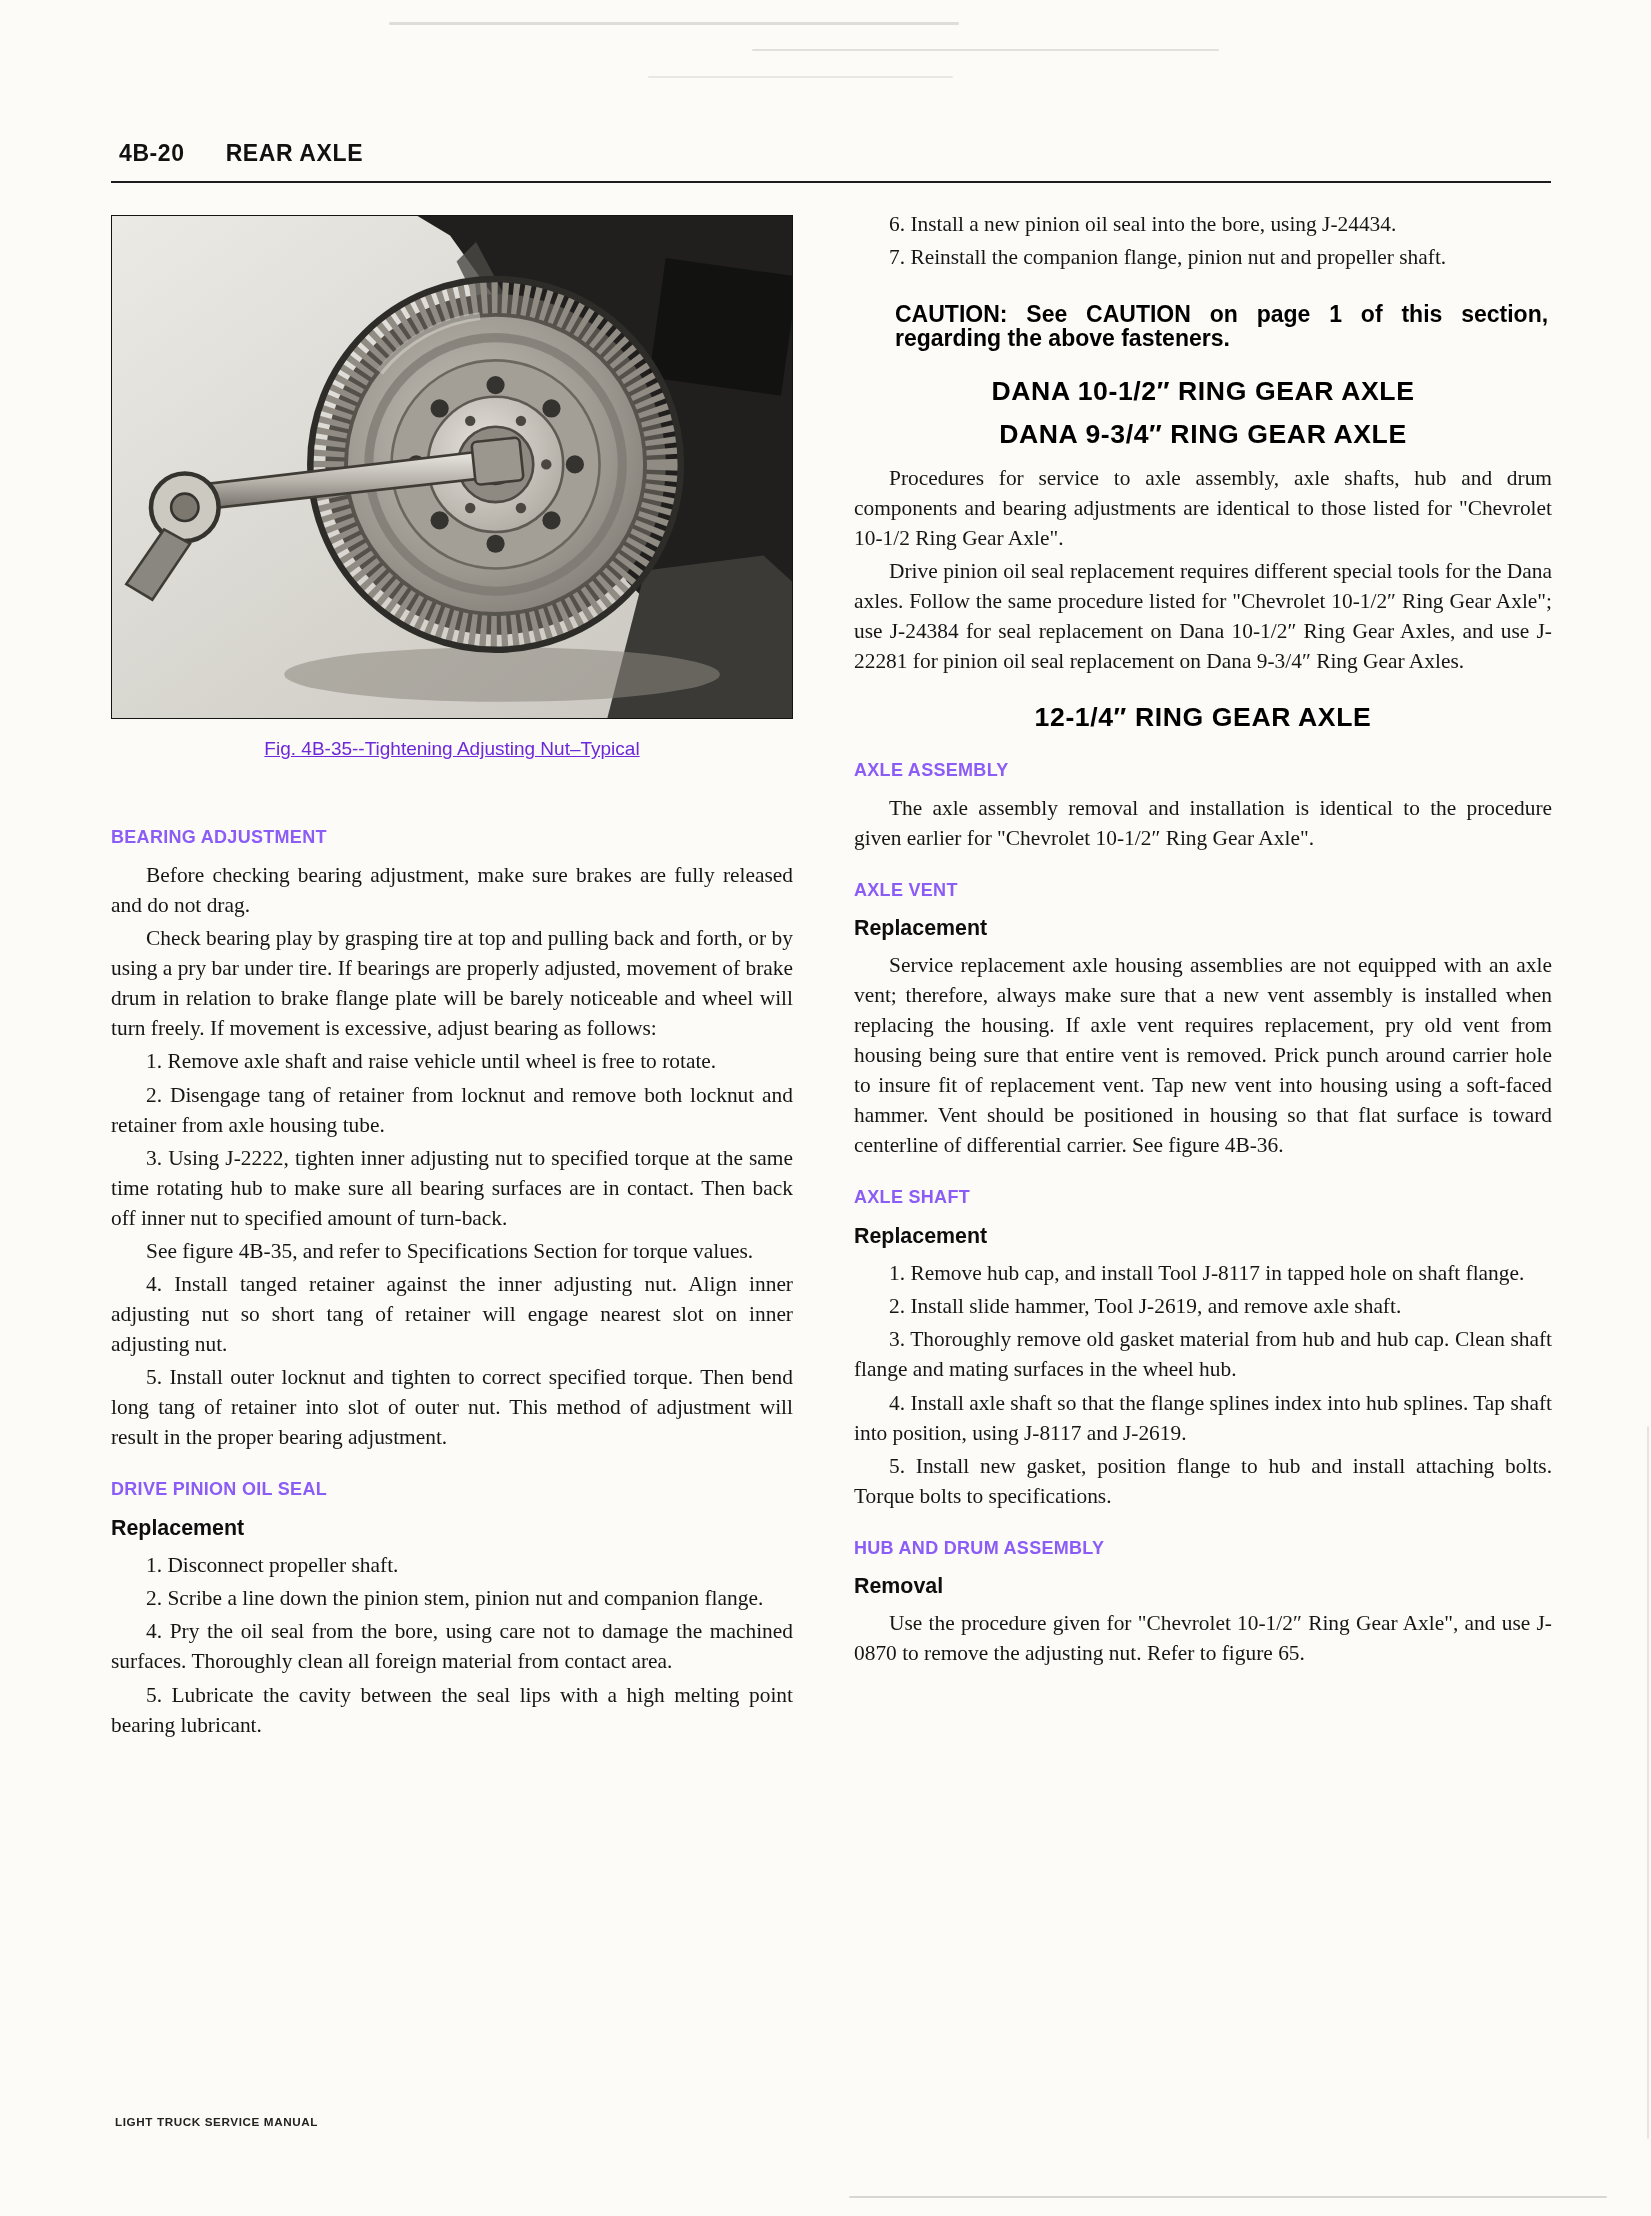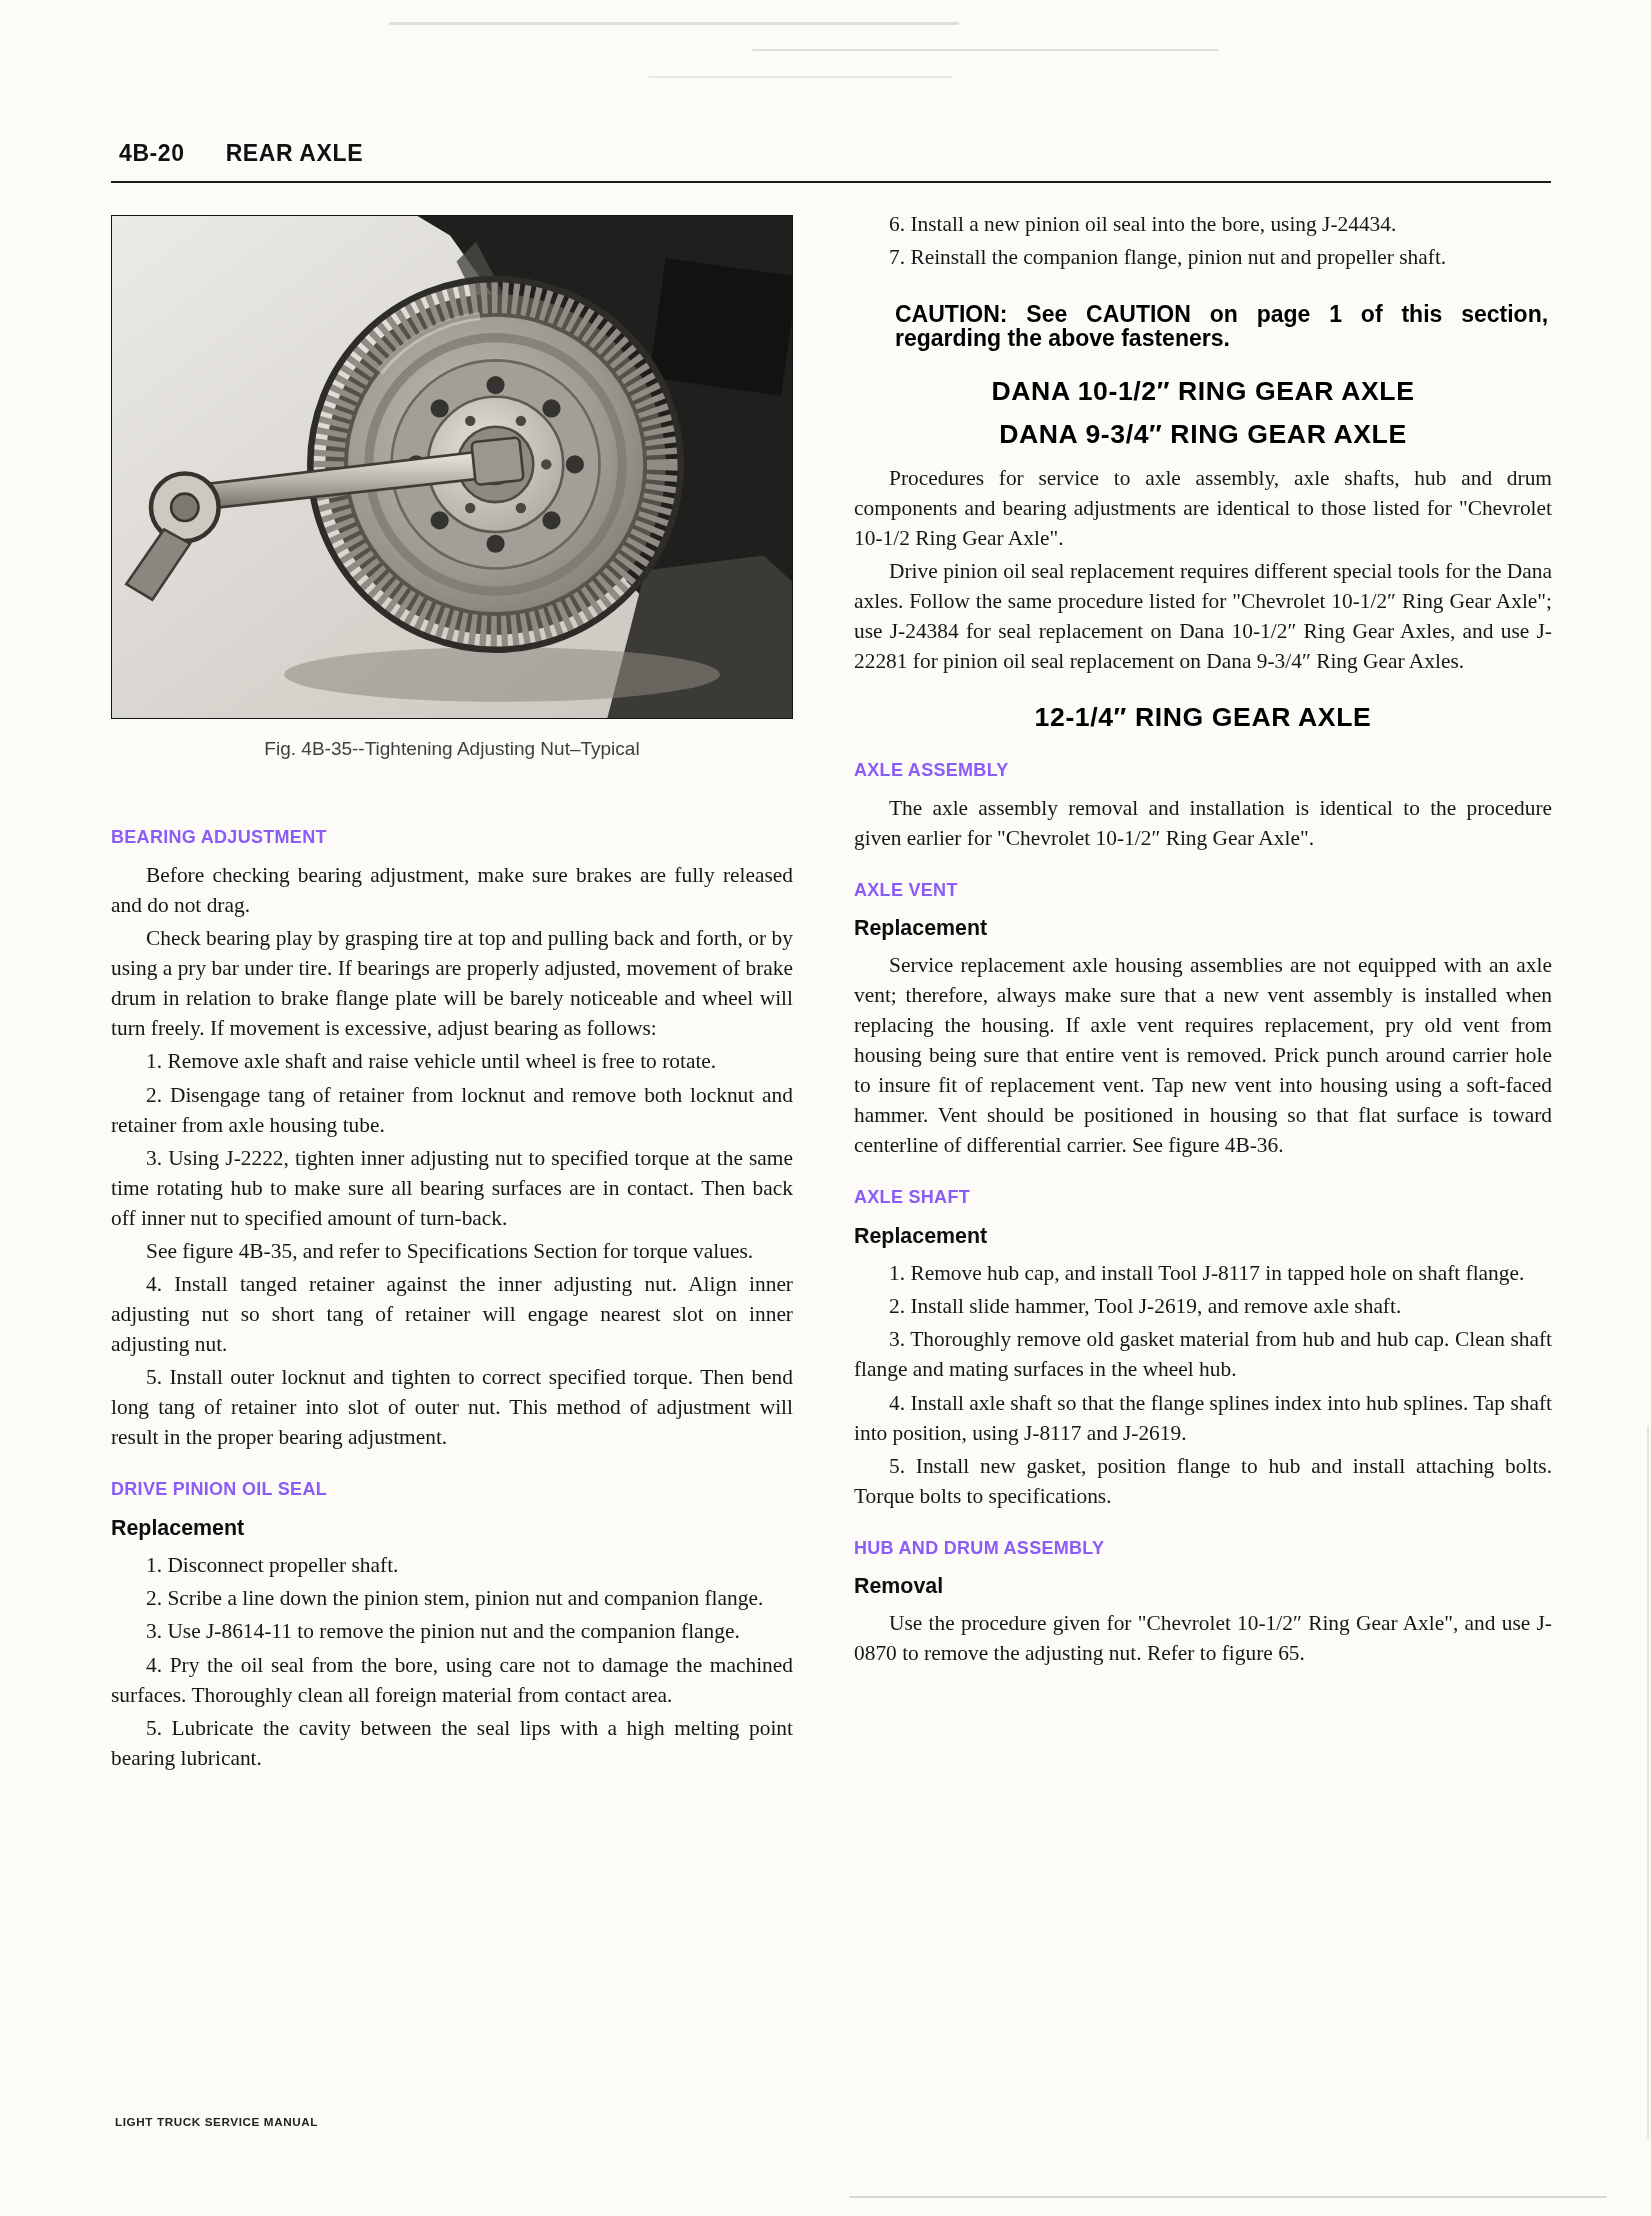--- a/index.html
+++ b/index.html
@@ -46,21 +46,21 @@
     width:682px; height:504px;
     border:1.9px solid #141414;
     background:#d9d6cf;
     overflow:hidden;
   }
   .photo-frame svg { display:block; width:100%; height:100%; }
   .caption {
     margin-top:19.4px;
     text-align:center;
     font-family:"Liberation Sans", sans-serif;
-    font-size:19px; color:#404040;
+    font-size:19px; color:#6d28d9;text-decoration:underline;
   }
 
   
   p.body {
     font-size:21.4px; line-height:30px;
     text-align:justify; text-indent:35px;
     margin:0 0 3.2px 0;
   }
   .head-sm {
     font-family:"Liberation Sans", sans-serif;
@@ -190,21 +190,20 @@
   <p class="body">2. Disengage tang of retainer from locknut and remove both locknut and retainer from axle housing tube.</p>
   <p class="body">3. Using J-2222, tighten inner adjusting nut to specified torque at the same time rotating hub to make sure all bearing surfaces are in contact. Then back off inner nut to specified amount of turn-back.</p>
   <p class="body">See figure 4B-35, and refer to Specifications Section for torque values.</p>
   <p class="body">4. Install tanged retainer against the inner adjusting nut. Align inner adjusting nut so short tang of retainer will engage nearest slot on inner adjusting nut.</p>
   <p class="body">5. Install outer locknut and tighten to correct specified torque. Then bend long tang of retainer into slot of outer nut. This method of adjustment will result in the proper bearing adjustment.</p>
 
   <h2 class="head-sm">DRIVE PINION OIL SEAL</h2>
   <h3 class="head-sub">Replacement</h3>
   <p class="body">1. Disconnect propeller shaft.</p>
   <p class="body">2. Scribe a line down the pinion stem, pinion nut and companion flange.</p>
-  <p class="body">3. Use J-8614-11 to remove the pinion nut and the companion flange.</p>
   <p class="body">4. Pry the oil seal from the bore, using care not to damage the machined surfaces. Thoroughly clean all foreign material from contact area.</p>
   <p class="body">5. Lubricate the cavity between the seal lips with a high melting point bearing lubricant.</p>
 </div>
 
 <div class="col col-right">
 
   <p class="body">6. Install a new pinion oil seal into the bore, using J-24434.</p>
   <p class="body">7. Reinstall the companion flange, pinion nut and propeller shaft.</p>
 
   <p class="caution">CAUTION: See CAUTION on page 1 of this section, regarding the above fasteners.</p>

